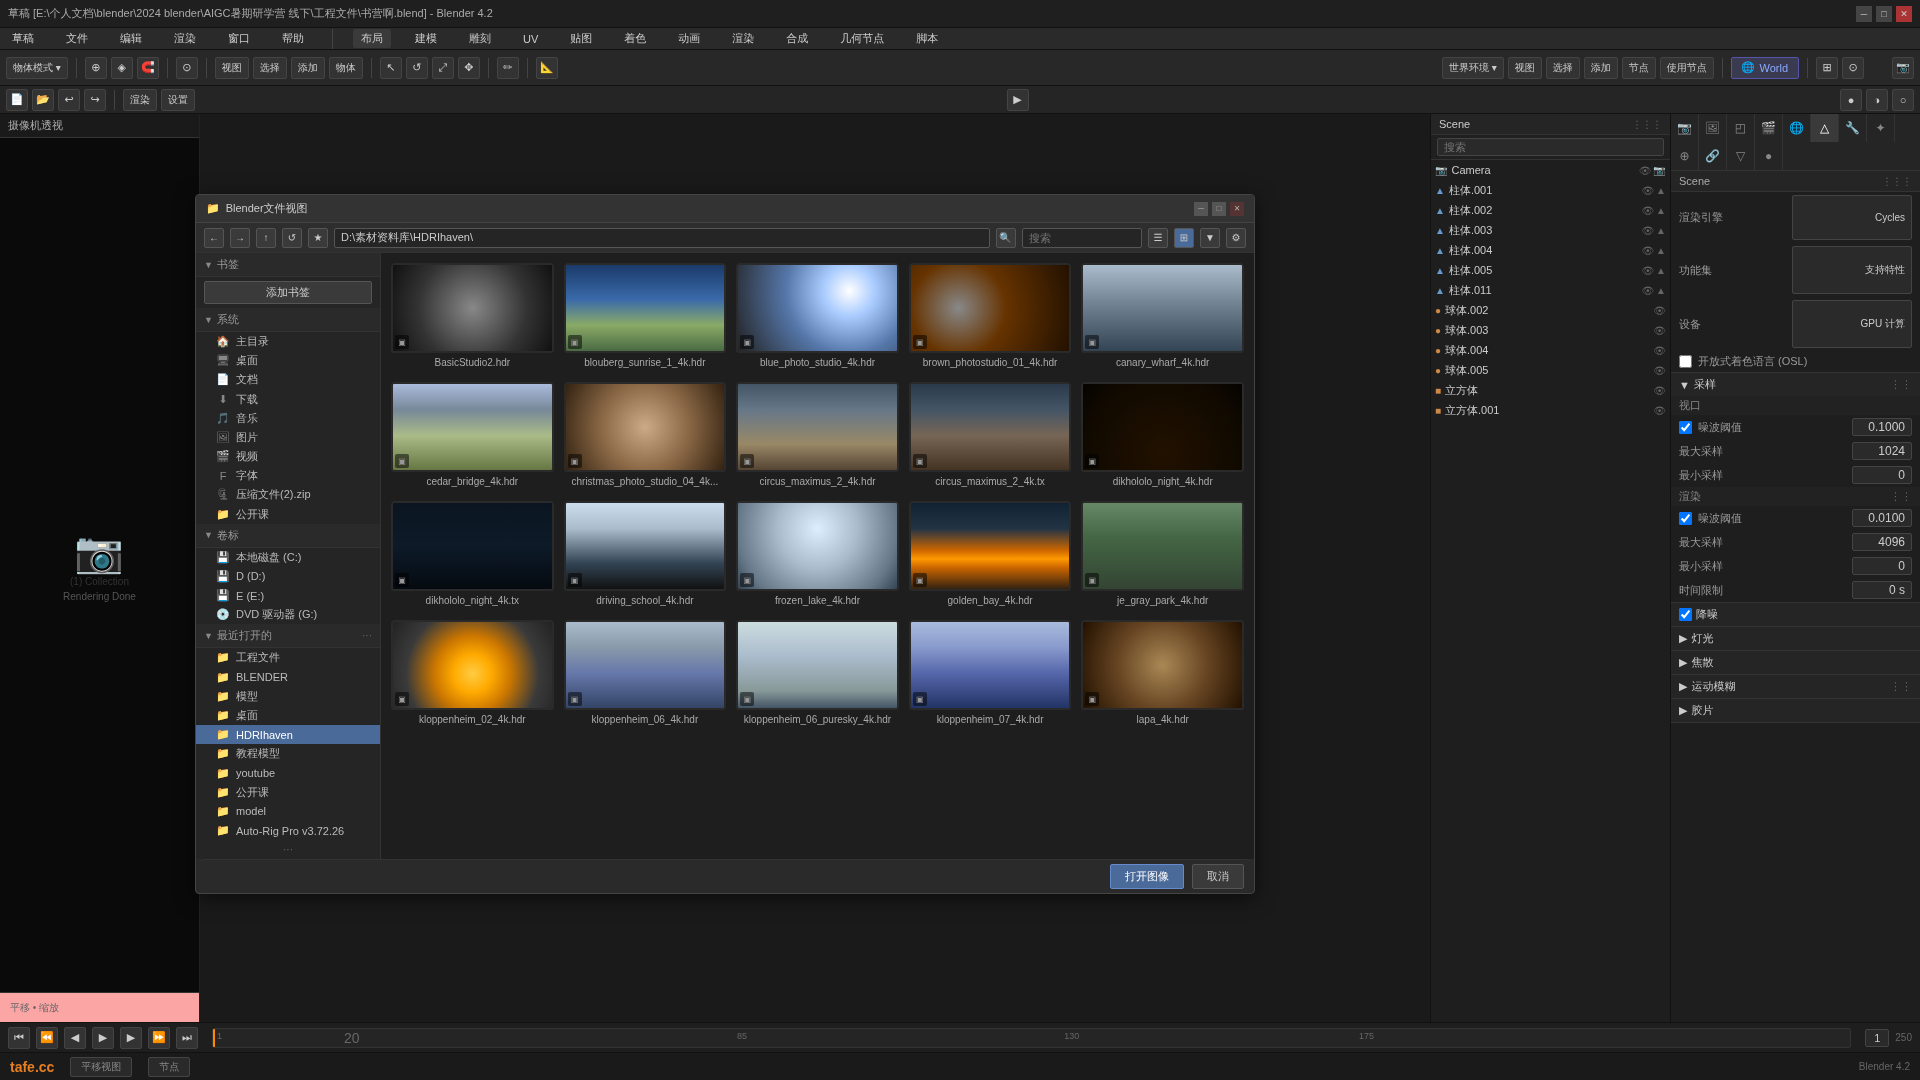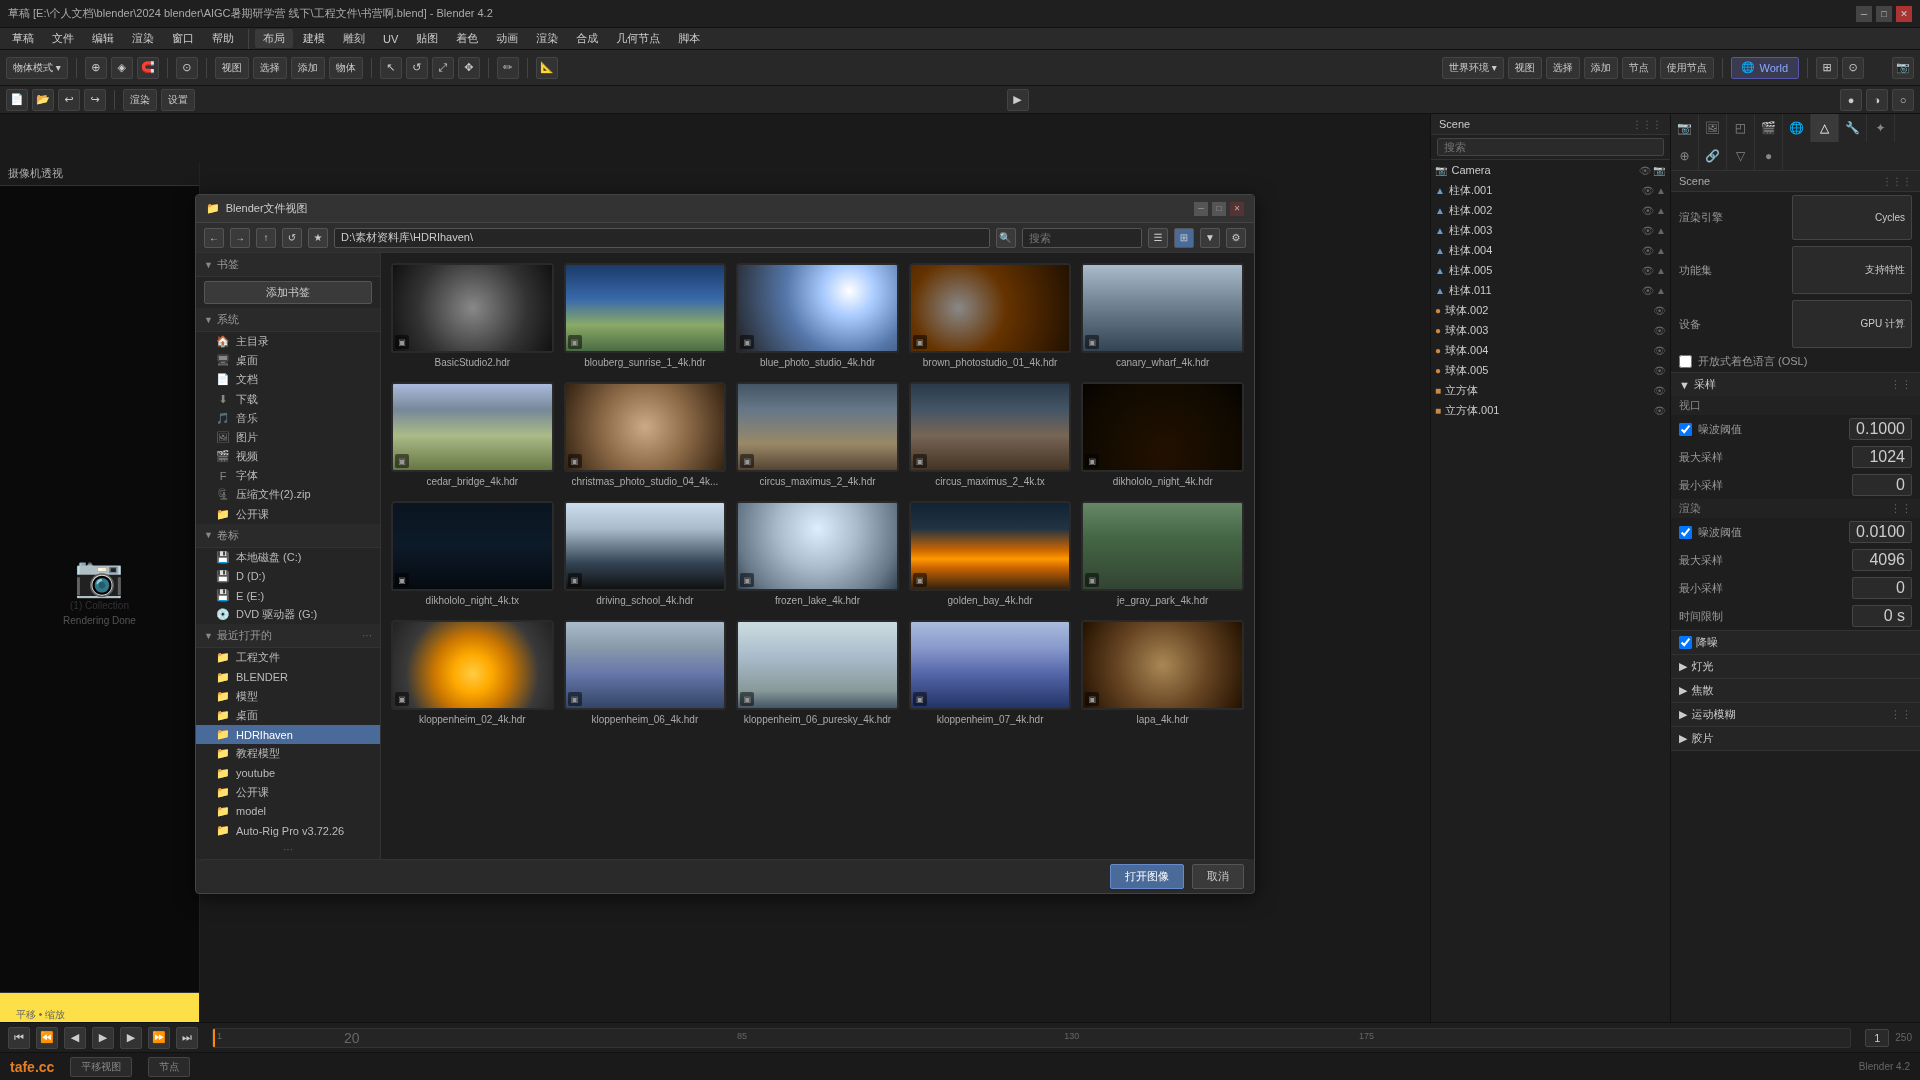--- a/index.html
+++ b/index.html
@@ -32,21 +32,21 @@
       font-size: 9px; color: #ccc; display: flex; align-items: center; justify-content: center;
     }
 
     
     #menubar {
       height: 22px;
       background: #2a2a2a;
       display: flex;
       align-items: center;
       padding: 0 4px;
-      gap: 2px;
+      gap: 16px;
       border-bottom: 1px solid #111;
     }
     #menubar .menu-item {
       padding: 2px 8px;
       color: #ccc;
       font-size: 11px;
       cursor: pointer;
       border-radius: 2px;
     }
 
@@ -387,21 +387,21 @@
     }
     .props-label { color: #999; flex: 1; }
     .props-value {
       color: #ccc;
       background: #2a2a2a;
       border: 1px solid #444;
       padding: 1px 6px;
       border-radius: 2px;
       min-width: 60px;
       text-align: right;
-      font-size: 16px;
+      font-size: 12px;
     }
     .props-dropdown {
       color: #ccc;
       background: #2a2a2a;
       border: 1px solid #444;
       padding: 16px 6px;
       border-radius: 2px;
       font-size: 10px;
       flex: 1;
       text-align: right;
@@ -531,32 +531,32 @@
   <div style="flex:1"></div>
   <button class="toolbar-icon-btn">▶</button>
   <div style="flex:1"></div>
   <button class="toolbar-icon-btn">●</button>
   <button class="toolbar-icon-btn">◑</button>
   <button class="toolbar-icon-btn">○</button>
 </div>
 
 <div style="display:flex; position:absolute; top:114px; left:0; right:0; bottom:58px;">
 
-  <div style="width:200px; background:#111; border-right:1px solid #222; display:flex; flex-direction:column;margin-top:48px;">
+  <div style="width:200px; background:#111; border-right:1px solid #222; display:flex; flex-direction:column;">
     <div style="padding:4px 8px; font-size:11px; color:#aaa; background:#1a1a1a; border-bottom:1px solid #333;">
       <div>摄像机透视</div>
     </div>
     <div style="flex:1; background:#0a0a0a; display:flex; align-items:center; justify-content:center; color:#333; font-size:12px;">
       <div style="text-align:center;">
         <div style="color:#222; font-size:40px;">📷</div>
         <div style="color:#333; font-size:10px;">(1) Collection</div>
         <div style="color:#555; font-size:10px; margin-top:4px;">Rendering Done</div>
       </div>
     </div>
-    <div style="height:30px; background:#fde047; border-top:1px solid #333; display:flex; align-items:flex-end; padding:0 16px; font-size:10px; color:#666;">
+    <div style="height:30px; background:#fca5a5; border-top:1px solid #333; display:flex; align-items:center; padding:0 10px; font-size:10px; color:#666;">
       <span>平移 • 缩放</span>
     </div>
   </div>
 
   <div id="file-browser-modal">
 
     <div class="modal-header">
       <div class="title">
         <span style="color:#ff8800;">📁</span>
         <span>Blender文件视图</span>

